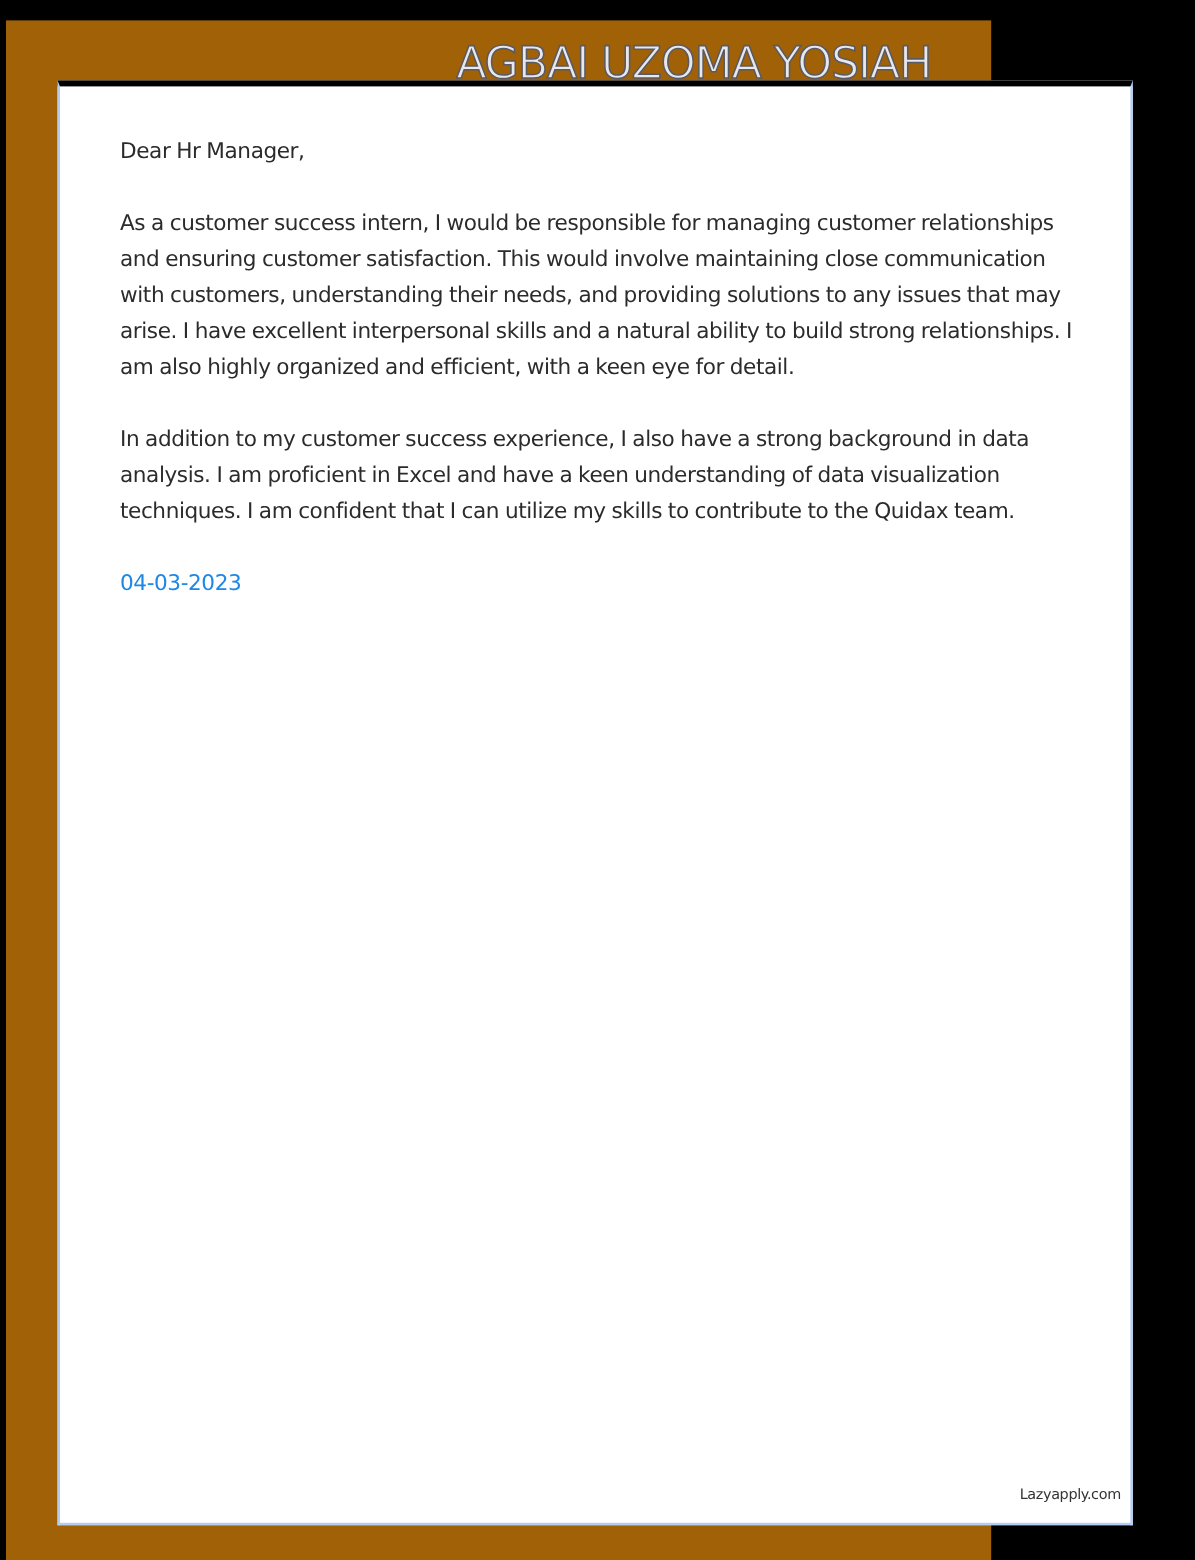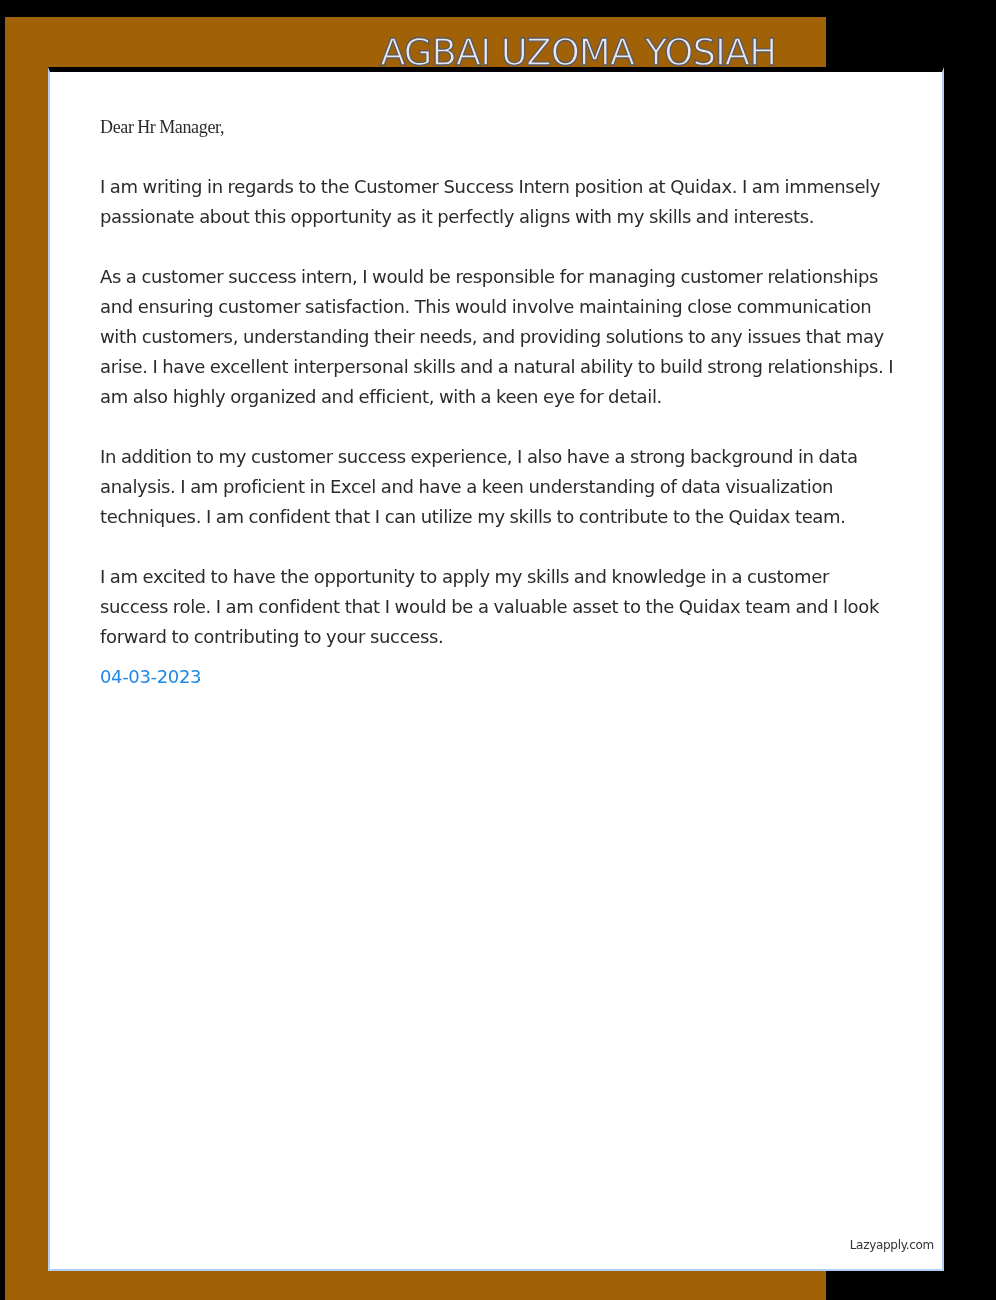--- a/index.html
+++ b/index.html
@@ -57,21 +57,20 @@
       width: 800px;
       font-family: "DejaVu Sans", sans-serif;
       font-size: 18px;
       line-height: 30px;
       color: #2b2b2b;
       letter-spacing: -0.35px;
       word-spacing: -0.5px;
     }
     .greeting {
       margin: 0 0 30px 0;
-      font-family: Liberation Serif, serif;
     }
     .paragraph {
       margin: 0 0 30px 0;
     }
     .paragraph.last {
       margin-bottom: 10px;
     }
     .date {
       margin: 0;
       color: #1f87e5;
@@ -94,27 +93,25 @@
 
 <div class="page-frame">
 
   <h1 class="name-heading">AGBAI UZOMA YOSIAH</h1>
 
   <div class="letter-card">
 
     <div class="letter-body">
       <p class="greeting">Dear Hr Manager,</p>
 
-      <p class="paragraph">I am writing in regards to the Customer Success Intern position at Quidax. I am immensely passionate about this opportunity as it perfectly aligns with my skills and interests.</p>
 
       <p class="paragraph">As a customer success intern, I would be responsible for managing customer relationships and ensuring customer satisfaction. This would involve maintaining close communication with customers, understanding their needs, and providing solutions to any issues that may arise. I have excellent interpersonal skills and a natural ability to build strong relationships. I am also highly organized and efficient, with a keen eye for detail.</p>
 
       <p class="paragraph">In addition to my customer success experience, I also have a strong background in data analysis. I am proficient in Excel and have a keen understanding of data visualization techniques. I am confident that I can utilize my skills to contribute to the Quidax team.</p>
 
-      <p class="paragraph last">I am excited to have the opportunity to apply my skills and knowledge in a customer success role. I am confident that I would be a valuable asset to the Quidax team and I look forward to contributing to your success.</p>
 
       <p class="date">04-03-2023</p>
     </div>
 
     <div class="footer-brand">Lazyapply.com</div>
   </div>
 
 </div>
 
 </body></html>

